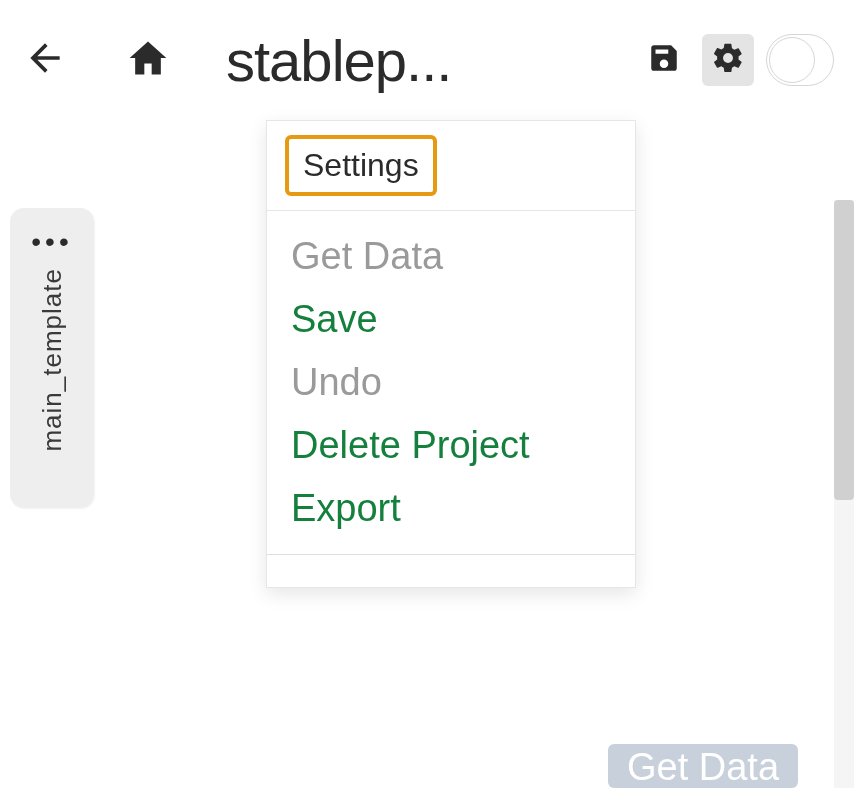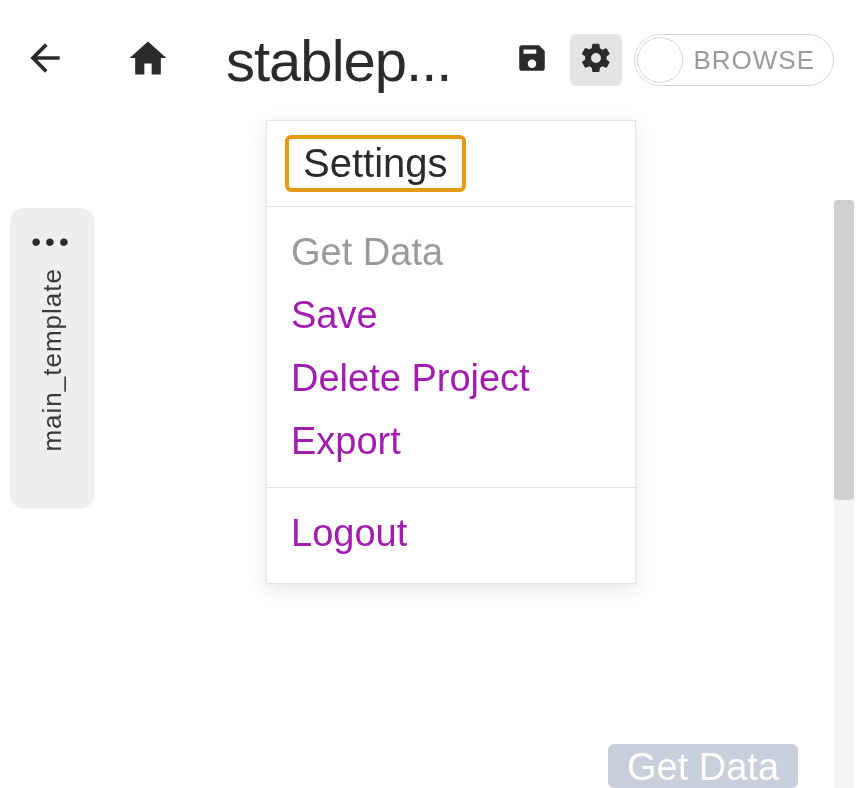--- a/index.html
+++ b/index.html
@@ -156,29 +156,29 @@
     z-index: 100;
   }
   .menu-header {
     padding: 14px 18px 14px 18px;
     border-bottom: 1px solid #e6e6e6;
   }
   .menu-header-inner {
     display: inline-block;
     border: 4px solid #e59a12;
     border-radius: 6px;
-    padding: 2px 14px;
-    font-size: 40px;
+    padding: 8px 14px;
+    font-size: 32px;
     color: #2b2b2b;
   }
   .menu-body { padding: 14px 0 18px 0; }
   .menu-item {
     padding: 10px 24px;
     font-size: 38px;
-    color: #a21caf;
+    color: #15803d;
     cursor: pointer;
   }
   .menu-item.disabled { color: #9a9a9a; cursor: default; }
   .menu-sep { border-top: 1px solid #e0e0e0; margin: 14px 0; }
 </style>
 </head>
 <body>
 
 <div class="header">
 
@@ -213,21 +213,20 @@
     <div class="icon-btn active">
       <span>
         <svg viewBox="0 0 24 24" fill="#2b2b2b">
             <path d="M19.4 13a7.8 7.8 0 0 0 .1-1 7.8 7.8 0 0 0-.1-1l2.1-1.6a.5.5 0 0 0 .1-.6l-2-3.5a.5.5 0 0 0-.6-.2l-2.5 1a7.6 7.6 0 0 0-1.7-1l-.4-2.6A.5.5 0 0 0 13.9 2h-4a.5.5 0 0 0-.5.4L9 5a7.6 7.6 0 0 0-1.7 1l-2.5-1a.5.5 0 0 0-.6.2l-2 3.5a.5.5 0 0 0 .1.6L4.4 11a7.8 7.8 0 0 0-.1 1 7.8 7.8 0 0 0 .1 1l-2.1 1.6a.5.5 0 0 0-.1.6l2 3.5a.5.5 0 0 0 .6.2l2.5-1a7.6 7.6 0 0 0 1.7 1l.4 2.6a.5.5 0 0 0 .5.4h4a.5.5 0 0 0 .5-.4l.4-2.6a7.6 7.6 0 0 0 1.7-1l2.5 1a.5.5 0 0 0 .6-.2l2-3.5a.5.5 0 0 0-.1-.6zM12 15.5A3.5 3.5 0 1 1 15.5 12 3.5 3.5 0 0 1 12 15.5z"></path>
           </svg>
       </span>
     </div>
 
     <div class="toggle-pill">
       <div class="toggle-knob"></div>
-      <span class="toggle-label">BROWSE</span>
     </div>
 
   </div>
 </div>
 
 <div class="content-wrap">
 
   <div class="side-tab">
     <div class="dots">•••</div>
     <div class="vtext">main_template</div>
@@ -244,21 +243,21 @@
 
 <div class="menu">
 
   <div class="menu-header">
     <span class="menu-header-inner">Settings</span>
   </div>
 
   <div class="menu-body">
     <div class="menu-item disabled"><span>Get Data</span></div>
     <div class="menu-item"><span>Save</span></div>
+    <div class="menu-item disabled"><span>Undo</span></div>
     <div class="menu-item"><span>Delete Project</span></div>
     <div class="menu-item"><span>Export</span></div>
 
     <div class="menu-sep"></div>
 
-    <div class="menu-item"><span>Logout</span></div>
   </div>
 
 </div>
 
 </body></html>

